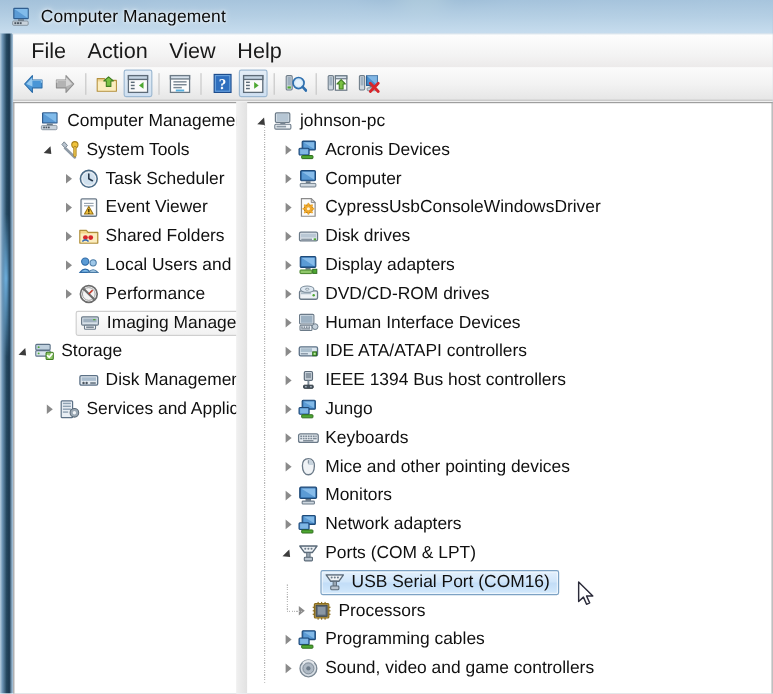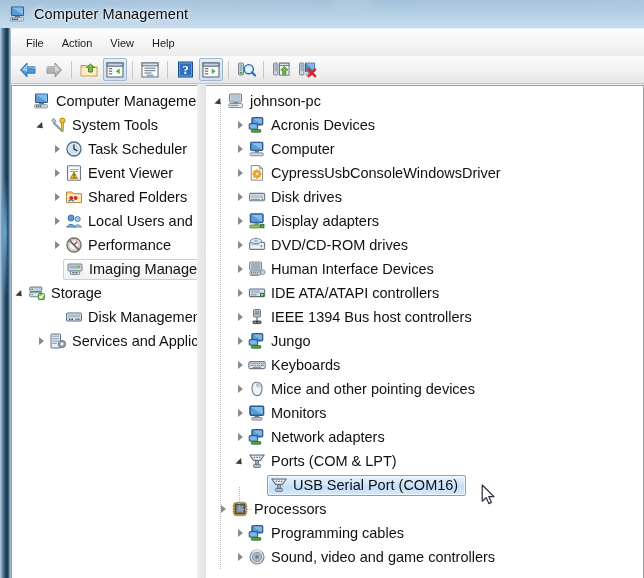--- a/index.html
+++ b/index.html
@@ -59,21 +59,21 @@
     border-top: 1px solid #e9f0f6;
   }
 
   
   #menubar {
     position: absolute; left: 0; top: 0; width: 633px; height: 27px;
     background: linear-gradient(180deg,#fdfdfd 0%, #f4f4f4 60%, #eceaea 100%);
     display: flex; align-items: center; padding-left: 6px;
   }
   .menu-item {
-    font-size: 11px; color: #1a1a1a; padding: 3px 9px; cursor: default; white-space: nowrap;
+    font-size: 18px; color: #1a1a1a; padding: 3px 9px; cursor: default; white-space: nowrap;
   }
 
   
   #toolbar {
     position: absolute; left: 0; top: 27px; width: 633px; height: 28px;
     background: linear-gradient(180deg,#fbfbfb 0%, #f2f2f2 55%, #e6e6e6 100%);
     border-bottom: 1px solid #c3c3c3;
     display: flex; align-items: center; padding-left: 4px;
   }
   .tb-btn {
@@ -705,21 +705,21 @@
                       <path d="M3.4 4 L14.6 4 L12 7.4 L6 7.4 Z" fill="#f0f3f6"></path>
                       <circle cx="6.4" cy="5.3" r=".85" fill="#6b7a88"></circle>
                       <circle cx="9" cy="5.3" r=".85" fill="#6b7a88"></circle>
                       <circle cx="11.6" cy="5.3" r=".85" fill="#6b7a88"></circle>
                       <rect x="7.6" y="8.4" width="2.8" height="4.2" fill="#9aa7b3" stroke="#5c6b79" stroke-width=".8"></rect>
                       <rect x="5.6" y="12.4" width="6.8" height="3" rx=".7" fill="#b9c4cf" stroke="#5c6b79" stroke-width=".9"></rect>
                     </svg></span>
                   <span class="tlabel">USB Serial Port (COM16)</span>
                 </span>
               </div>
-              <div class="trow" style="padding-left: 9px;">
+              <div class="trow" style="padding-left: 37px;">
                 <span class="twist">
                   <span class="tri-c"></span>
                 </span>
                 <span class="ticon"><svg width="18" height="18" viewBox="0 0 18 18">
                     <rect x="3" y="3" width="12" height="12" rx=".8" fill="#c9a84e" stroke="#8a6c1c" stroke-width="1"></rect>
                     <rect x="4.4" y="4.4" width="9.2" height="9.2" fill="#5e6b78" stroke="#3c4752" stroke-width=".8"></rect>
                     <rect x="5.8" y="5.8" width="6.4" height="6.4" fill="#8a97a4"></rect>
                     <rect x="5.6" y="1.6" width="1" height="1.6" fill="#8a6c1c"></rect>
                     <rect x="8.5" y="1.6" width="1" height="1.6" fill="#8a6c1c"></rect>
                     <rect x="11.4" y="1.6" width="1" height="1.6" fill="#8a6c1c"></rect>

